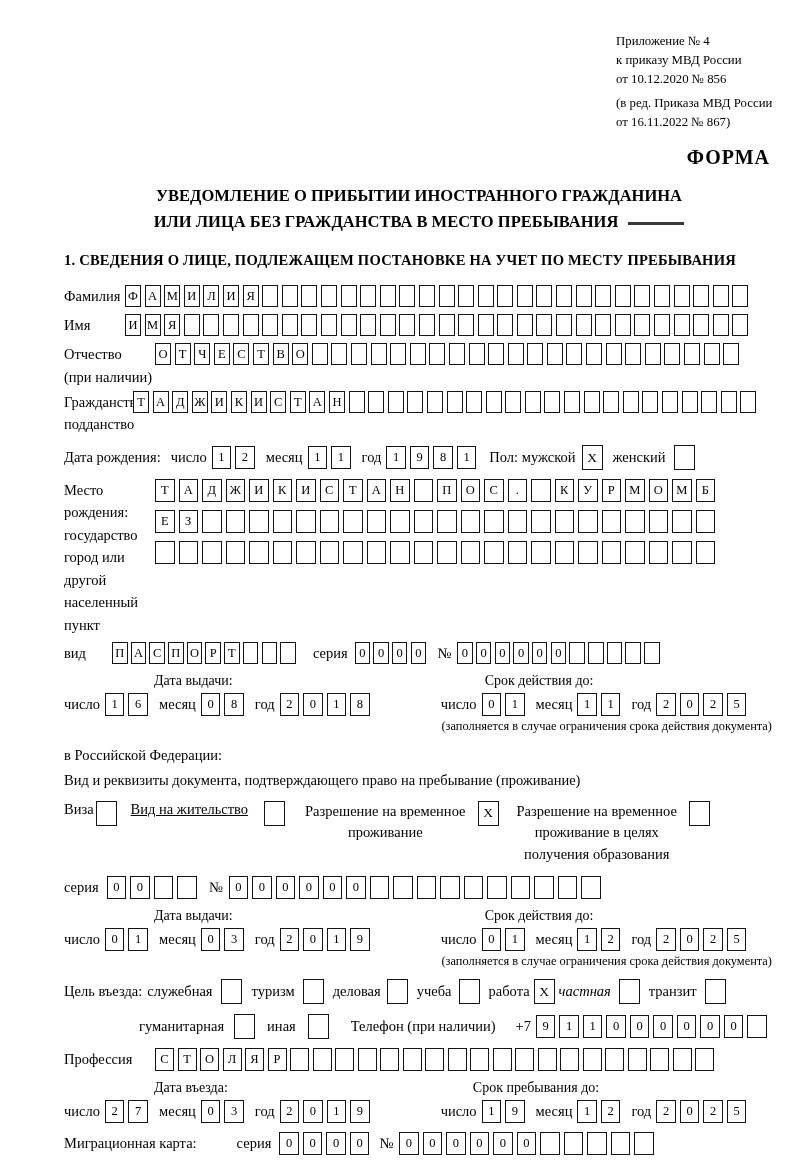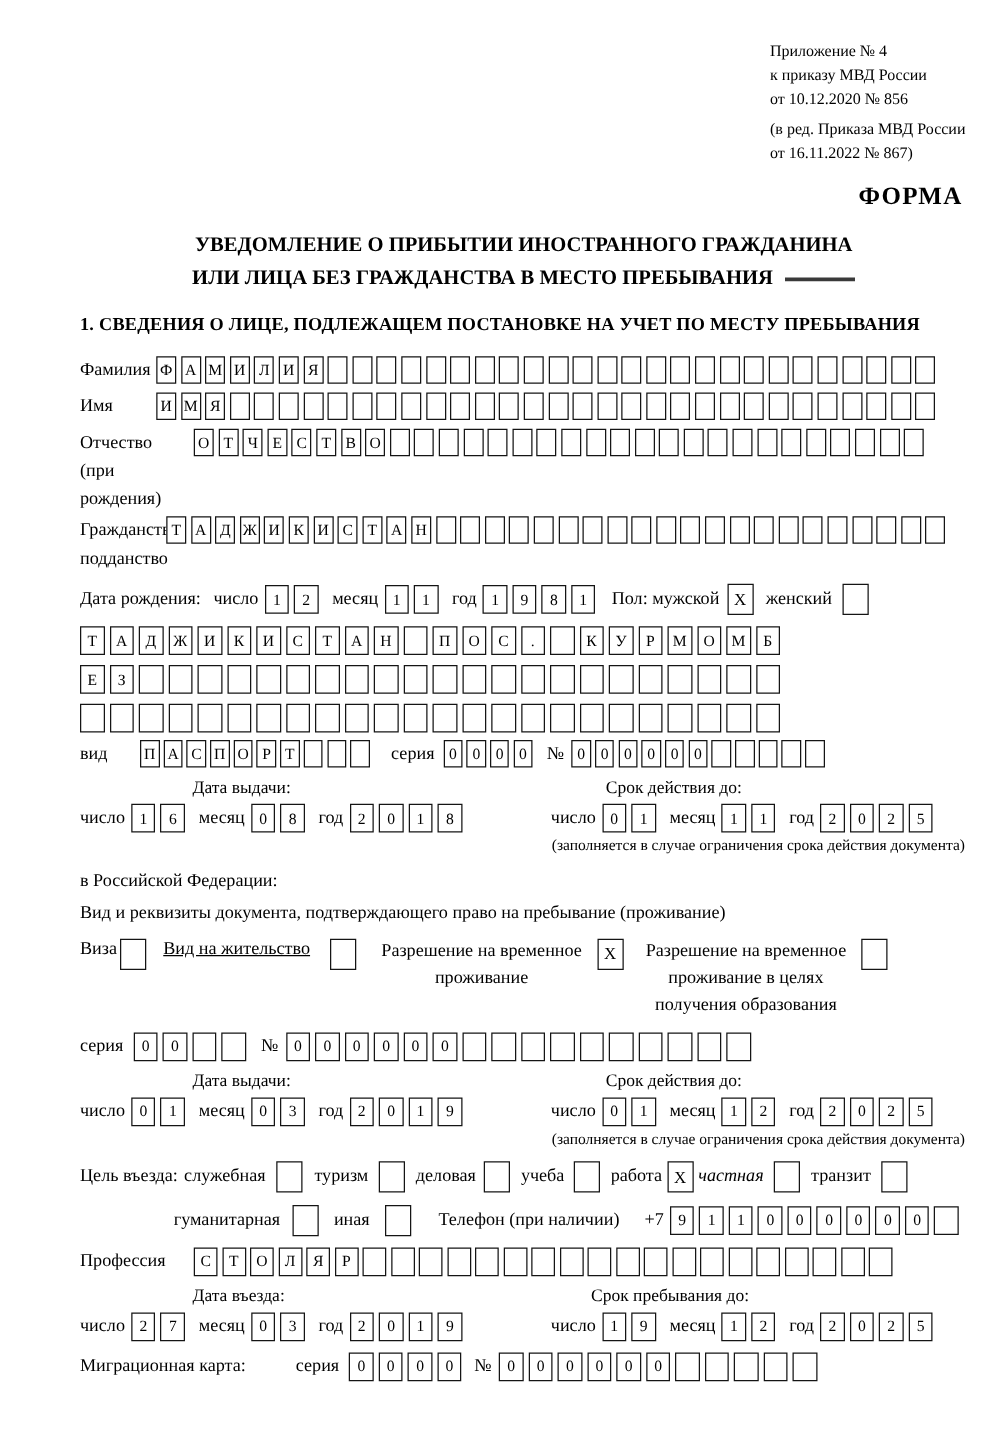--- a/index.html
+++ b/index.html
@@ -140,21 +140,21 @@
         <span class="cell"></span>
         <span class="cell"></span>
         <span class="cell"></span>
         <span class="cell"></span>
       </span>
   </div>
 
   <div class="row top">
     <span class="lblcol w91">
       <span>Отчество</span>
-      <span>(при рождения)</span>
+      <span>(при наличии)</span>
     </span>
     <span class="cells">
         <span class="cell">О</span>
         <span class="cell">Т</span>
         <span class="cell">Ч</span>
         <span class="cell">Е</span>
         <span class="cell">С</span>
         <span class="cell">Т</span>
         <span class="cell">В</span>
         <span class="cell">О</span>
@@ -249,20 +249,26 @@
     <span class="cells checkbox">
         <span class="cell">X</span>
       </span>
     <span class="lbl" style="margin:0 8px 0 10px;">женский</span>
     <span class="cells checkbox">
         <span class="cell"></span>
       </span>
   </div>
 
   <div class="row top" style="margin-top:9px;">
+    <span class="lblcol w91">
+      <span>Место рождения:</span>
+      <span>государство</span>
+      <span>город или другой</span>
+      <span>населенный пункт</span>
+    </span>
     <span class="cellstack">
       <span class="cells c-wide">
           <span class="cell">Т</span>
           <span class="cell">А</span>
           <span class="cell">Д</span>
           <span class="cell">Ж</span>
           <span class="cell">И</span>
           <span class="cell">К</span>
           <span class="cell">И</span>
           <span class="cell">С</span>

